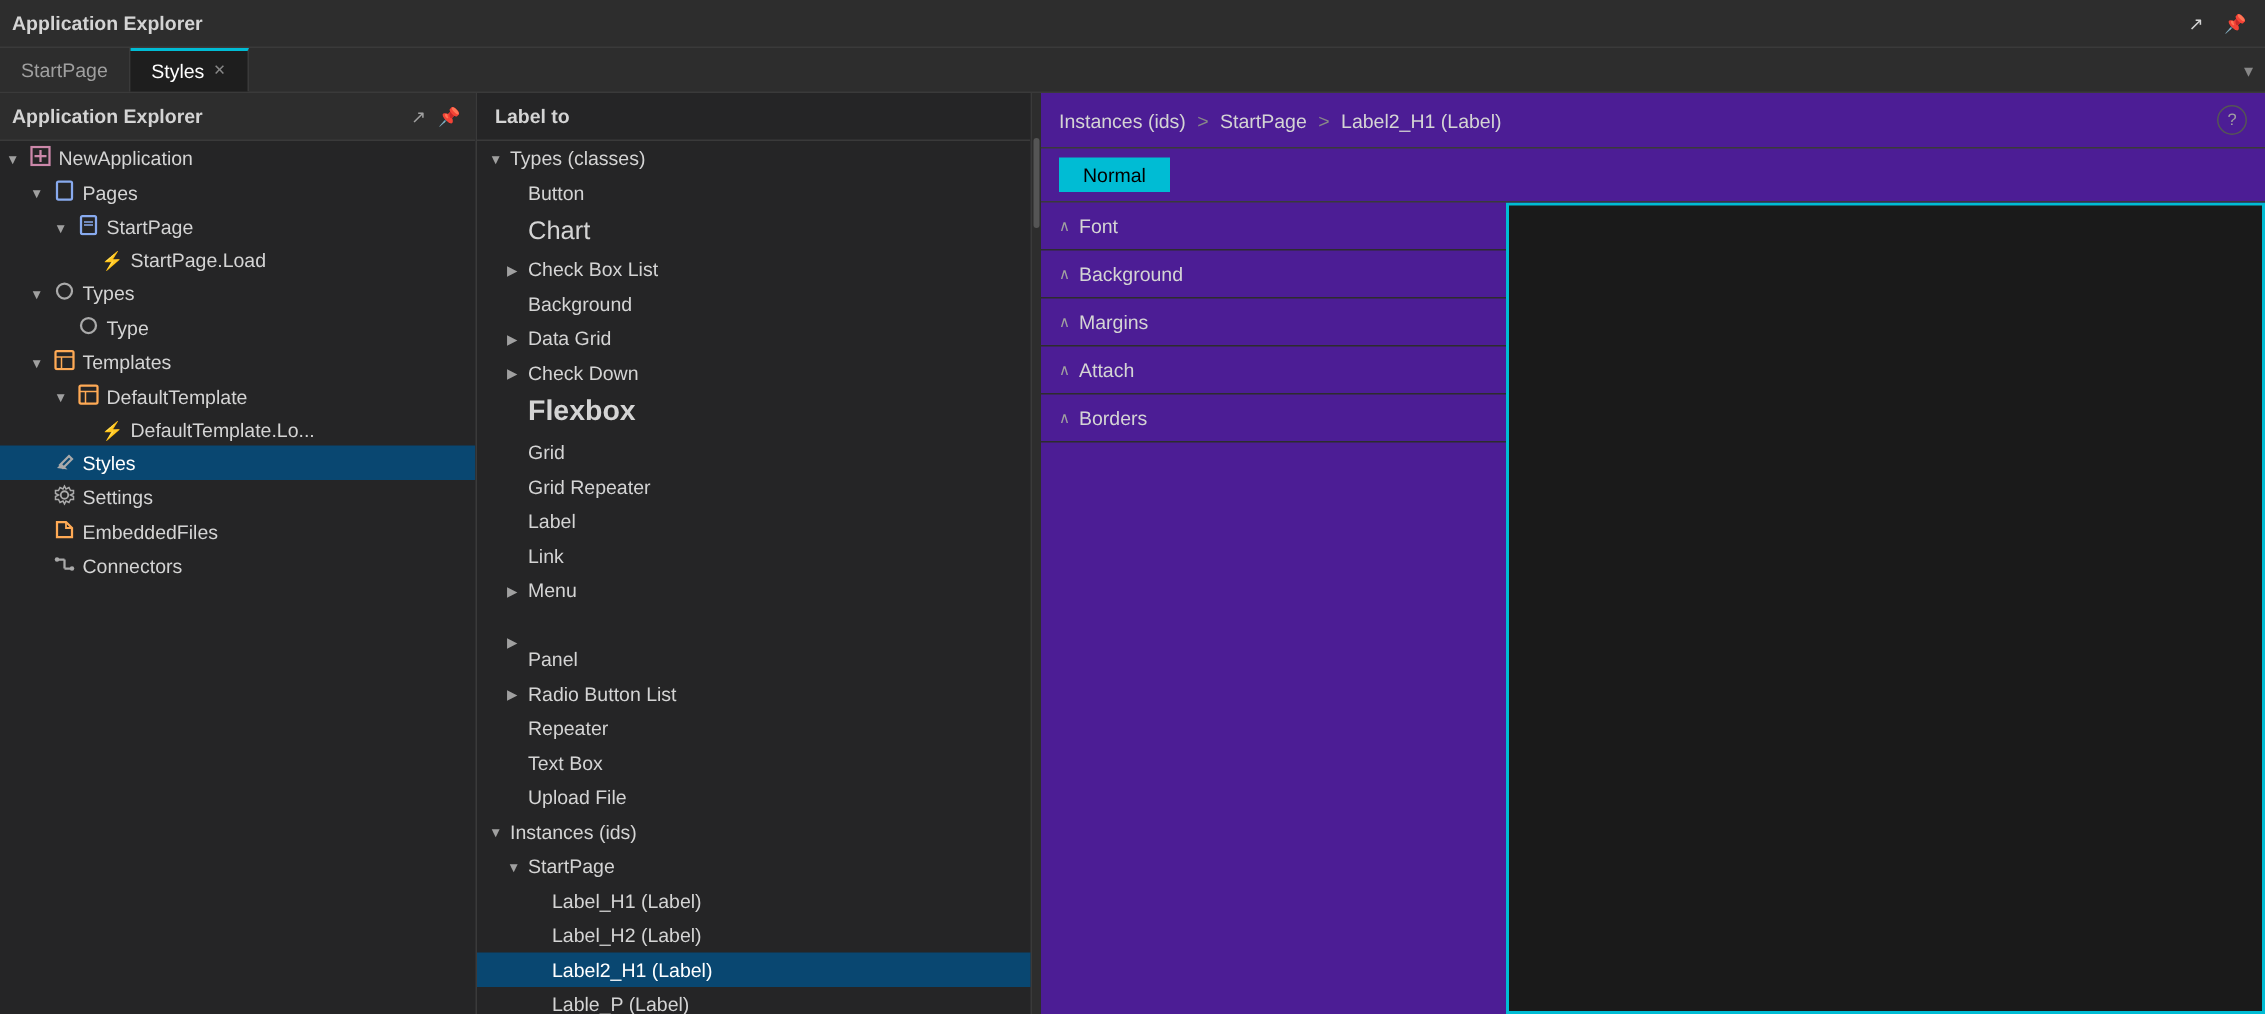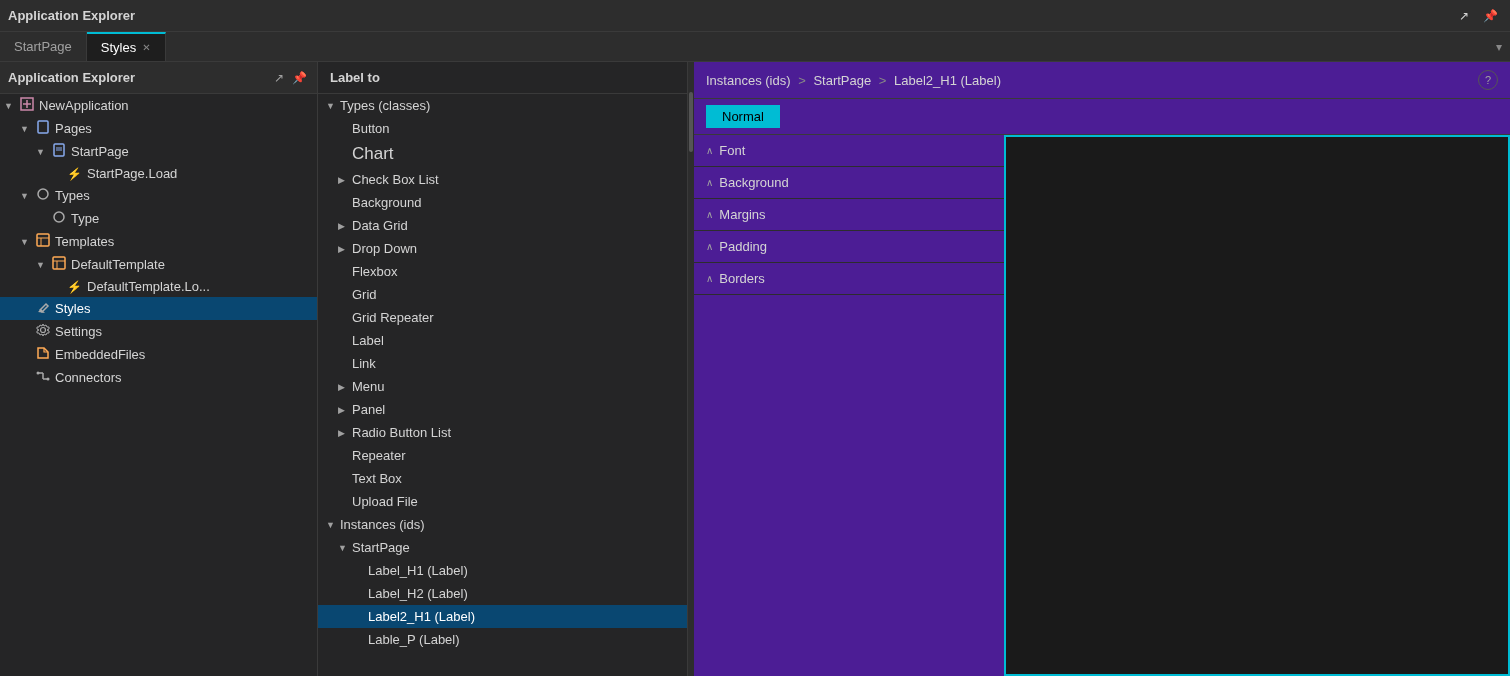--- a/index.html
+++ b/index.html
@@ -454,25 +454,25 @@
         <div class="middle-tree-item" style="padding-left: 20px; display: flex; align-items: center;">
           <span style="width: 14px; font-size: 9px; color: rgb(160, 160, 160); flex-shrink: 0; display: inline-flex; align-items: center;"></span>
           <span style="font-size: 13px;">Background</span>
         </div>
         <div class="middle-tree-item" style="padding-left: 20px; display: flex; align-items: center;">
           <span style="width: 14px; font-size: 9px; color: rgb(160, 160, 160); flex-shrink: 0; display: inline-flex; align-items: center;">▶</span>
           <span style="font-size: 13px;">Data Grid</span>
         </div>
         <div class="middle-tree-item" style="padding-left: 20px; display: flex; align-items: center;">
           <span style="width: 14px; font-size: 9px; color: rgb(160, 160, 160); flex-shrink: 0; display: inline-flex; align-items: center;">▶</span>
-          <span style="font-size: 13px;">Drop Down</span>
-        </div>
-        <div class="middle-tree-item" style="padding-left: 20px; display: flex; align-items: center;">
-          <span style="width: 14px; font-size: 9px; color: rgb(160, 160, 160); flex-shrink: 0; display: inline-flex; align-items: center;"></span>
-          <span style="font-size: 13px;">Flexbox</span>
+          <span style="font-size: 13px;">Check Down</span>
+        </div>
+        <div class="middle-tree-item" style="padding-left: 20px; display: flex; align-items: center;">
+          <span style="width: 14px; font-size: 9px; color: rgb(160, 160, 160); flex-shrink: 0; display: inline-flex; align-items: center;"></span>
+          <span style="font-size: 19px; font-weight: bold;">Flexbox</span>
         </div>
         <div class="middle-tree-item" style="padding-left: 20px; display: flex; align-items: center;">
           <span style="width: 14px; font-size: 9px; color: rgb(160, 160, 160); flex-shrink: 0; display: inline-flex; align-items: center;"></span>
           <span style="font-size: 13px;">Grid</span>
         </div>
         <div class="middle-tree-item" style="padding-left: 20px; display: flex; align-items: center;">
           <span style="width: 14px; font-size: 9px; color: rgb(160, 160, 160); flex-shrink: 0; display: inline-flex; align-items: center;"></span>
           <span style="font-size: 13px;">Grid Repeater</span>
         </div>
         <div class="middle-tree-item" style="padding-left: 20px; display: flex; align-items: center;">
@@ -482,21 +482,21 @@
         <div class="middle-tree-item" style="padding-left: 20px; display: flex; align-items: center;">
           <span style="width: 14px; font-size: 9px; color: rgb(160, 160, 160); flex-shrink: 0; display: inline-flex; align-items: center;"></span>
           <span style="font-size: 13px;">Link</span>
         </div>
         <div class="middle-tree-item" style="padding-left: 20px; display: flex; align-items: center;">
           <span style="width: 14px; font-size: 9px; color: rgb(160, 160, 160); flex-shrink: 0; display: inline-flex; align-items: center;">▶</span>
           <span style="font-size: 13px;">Menu</span>
         </div>
         <div class="middle-tree-item" style="padding-left: 20px; display: flex; align-items: center;">
           <span style="width: 14px; font-size: 9px; color: rgb(160, 160, 160); flex-shrink: 0; display: inline-flex; align-items: center;">▶</span>
-          <span style="font-size: 13px;">Panel</span>
+          <span style="font-size: 13px; margin-top: 23px;">Panel</span>
         </div>
         <div class="middle-tree-item" style="padding-left: 20px; display: flex; align-items: center;">
           <span style="width: 14px; font-size: 9px; color: rgb(160, 160, 160); flex-shrink: 0; display: inline-flex; align-items: center;">▶</span>
           <span style="font-size: 13px;">Radio Button List</span>
         </div>
         <div class="middle-tree-item" style="padding-left: 20px; display: flex; align-items: center;">
           <span style="width: 14px; font-size: 9px; color: rgb(160, 160, 160); flex-shrink: 0; display: inline-flex; align-items: center;"></span>
           <span style="font-size: 13px;">Repeater</span>
         </div>
         <div class="middle-tree-item" style="padding-left: 20px; display: flex; align-items: center;">
@@ -555,21 +555,21 @@
           <div class="prop-section">
             <span class="prop-arrow">∧</span>
             <span>Background</span>
           </div>
           <div class="prop-section">
             <span class="prop-arrow">∧</span>
             <span>Margins</span>
           </div>
           <div class="prop-section">
             <span class="prop-arrow">∧</span>
-            <span>Padding</span>
+            <span>Attach</span>
           </div>
           <div class="prop-section">
             <span class="prop-arrow">∧</span>
             <span>Borders</span>
           </div>
         </div>
       <div class="styles-preview"></div>
     </div>
   </div>
 </div>

